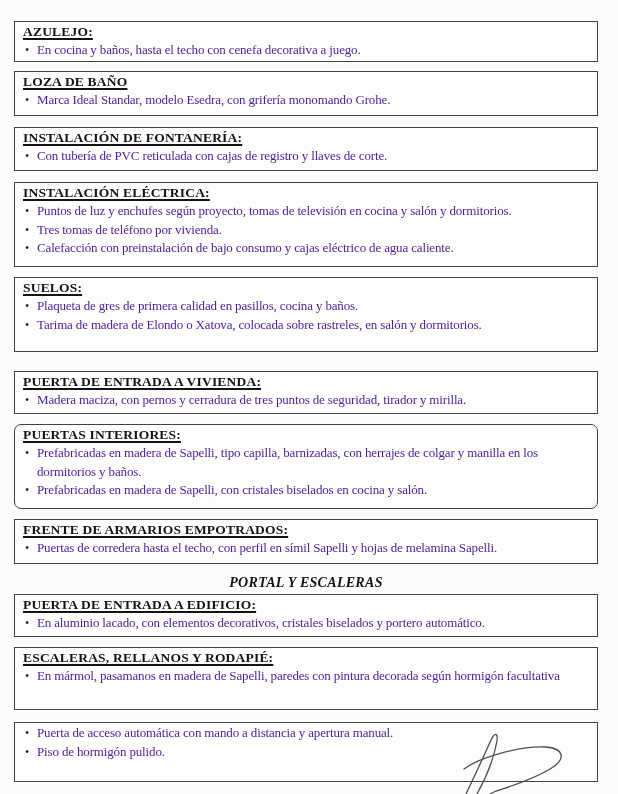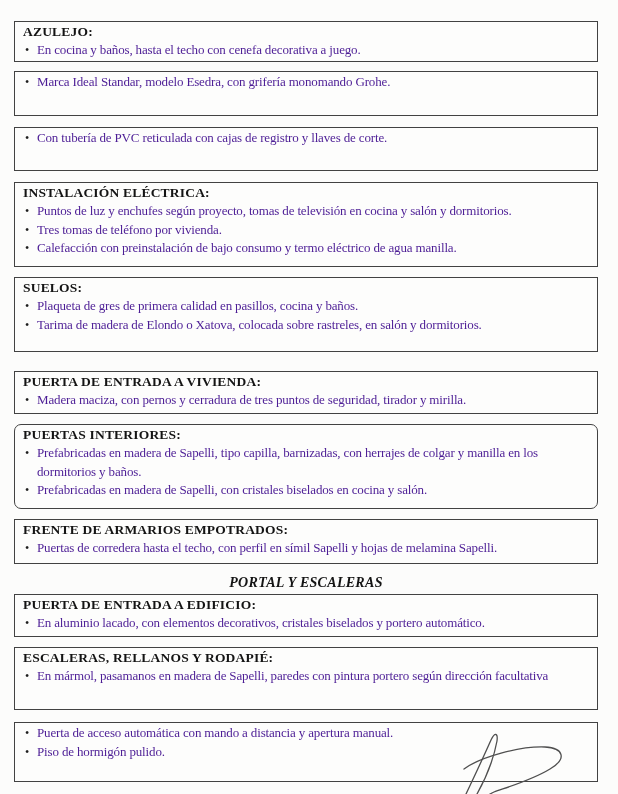--- a/index.html
+++ b/index.html
@@ -21,20 +21,21 @@
     background:#fdfdfc;
     overflow:hidden;
   }
   .heading{
     margin:0;
     font-size:13.5px;
     font-weight:bold;
     line-height:18px;
     letter-spacing:0.2px;
     color:#141414;
+    text-decoration:underline;
     text-decoration-thickness:1.5px;
     text-underline-offset:2px;
   }
   .rows{margin:0;}
   .row{display:flex;align-items:baseline;line-height:18.5px;}
   .dot{flex:0 0 12px;margin-left:2px;font-size:12px;color:#1d1d1d;}
   .txt{flex:1;font-size:13px;letter-spacing:-0.15px;color:#4c1d95;}
   .nowrap1 .row:first-child .txt{white-space:nowrap;}
   
   #list-a .box:nth-child(1){min-height:41px;margin-bottom:9px;}
@@ -79,30 +80,32 @@
     <div class="rows">
 
     <div class="row">
         <span class="dot">•</span>
         <span class="txt">En cocina y baños, hasta el techo con cenefa decorativa a juego.</span>
       </div>
           </div>
   </section>
 
   <section class="box">
+    <h2 class="heading">LOZA DE BAÑO</h2>
     <div class="rows">
 
     <div class="row">
         <span class="dot">•</span>
         <span class="txt">Marca Ideal Standar, modelo Esedra, con grifería monomando Grohe.</span>
       </div>
           </div>
   </section>
 
   <section class="box">
+    <h2 class="heading">INSTALACIÓN DE FONTANERÍA:</h2>
     <div class="rows">
 
     <div class="row">
         <span class="dot">•</span>
         <span class="txt">Con tubería de PVC reticulada con cajas de registro y llaves de corte.</span>
       </div>
           </div>
   </section>
 
   <section class="box nowrap1">
@@ -112,21 +115,21 @@
     <div class="row">
         <span class="dot">•</span>
         <span class="txt">Puntos de luz y enchufes según proyecto, tomas de televisión en cocina y salón y dormitorios.</span>
       </div>
             <div class="row">
         <span class="dot">•</span>
         <span class="txt">Tres tomas de teléfono por vivienda.</span>
       </div>
             <div class="row">
         <span class="dot">•</span>
-        <span class="txt">Calefacción con preinstalación de bajo consumo y termo eléctrico de agua manilla.</span>
+        <span class="txt">Calefacción con preinstalación de bajo consumo y cajas eléctrico de agua caliente.</span>
       </div>
           </div>
   </section>
 
   <section class="box">
     <h2 class="heading">SUELOS:</h2>
     <div class="rows">
 
     <div class="row">
         <span class="dot">•</span>
@@ -190,21 +193,21 @@
       </div>
           </div>
   </section>
 
   <section class="box">
     <h2 class="heading">ESCALERAS, RELLANOS Y RODAPIÉ:</h2>
     <div class="rows">
 
     <div class="row">
         <span class="dot">•</span>
-        <span class="txt">En mármol, pasamanos en madera de Sapelli, paredes con pintura portero según dirección facultativa</span>
+        <span class="txt">En mármol, pasamanos en madera de Sapelli, paredes con pintura decorada según hormigón facultativa</span>
       </div>
           </div>
   </section>
 
   <section class="box">
     <div class="rows">
 
     <div class="row">
         <span class="dot">•</span>
         <span class="txt">Puerta de acceso automática con mando a distancia y apertura manual.</span>

